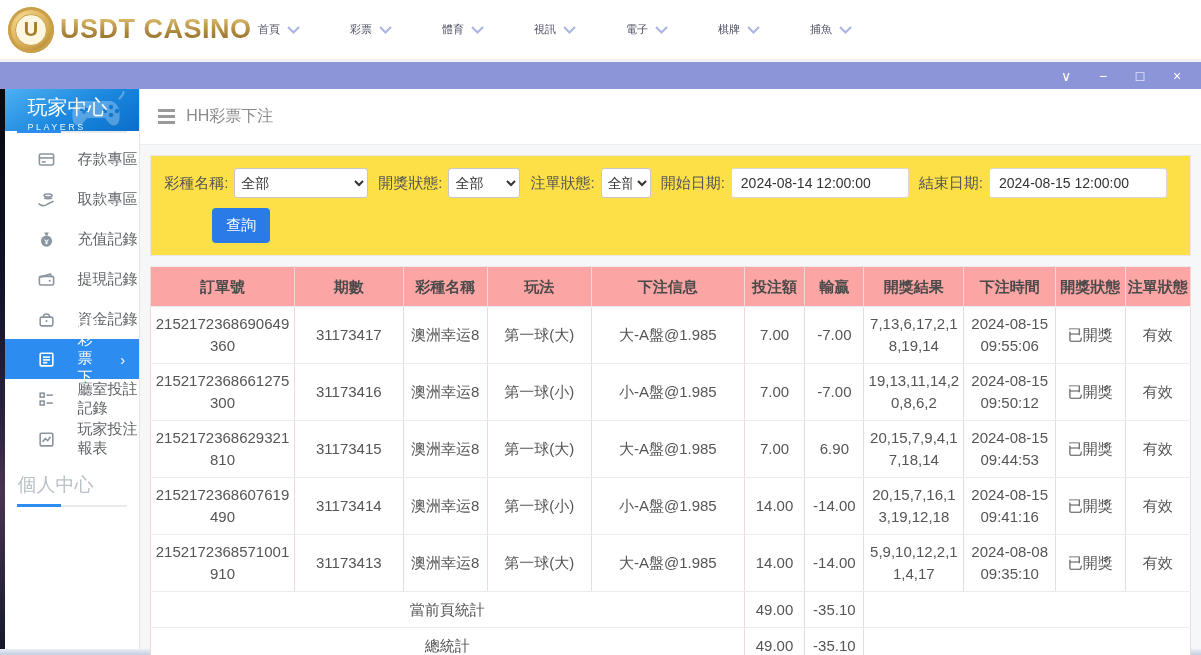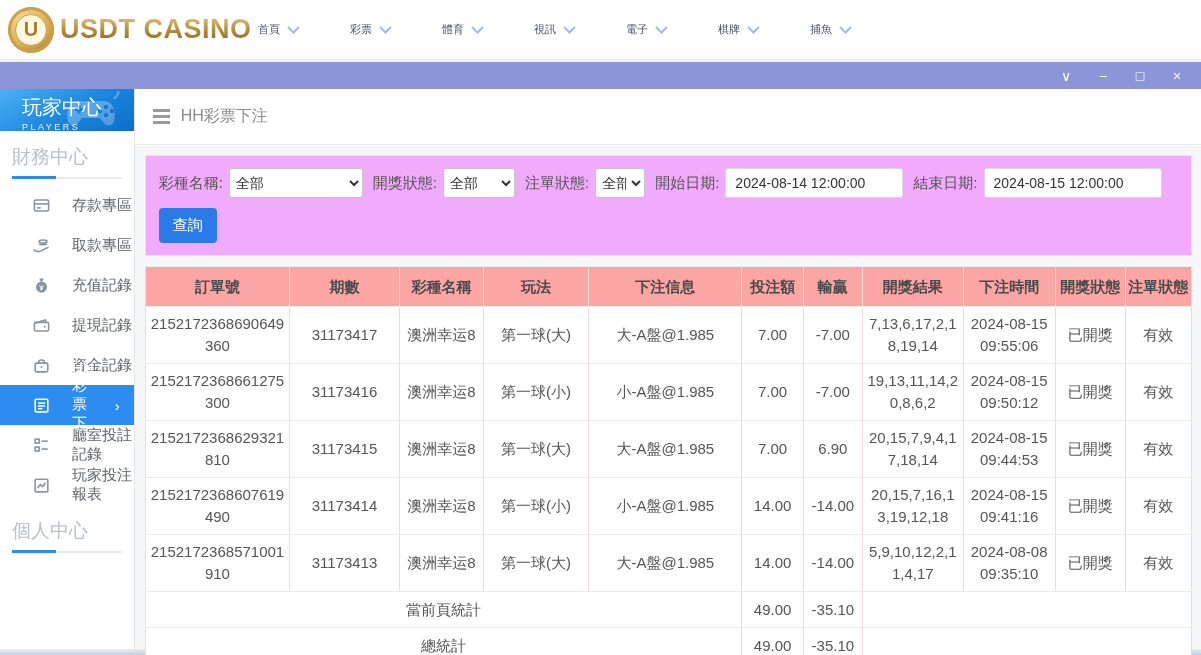--- a/index.html
+++ b/index.html
@@ -52,33 +52,33 @@
 
   
   .main { flex:1; background:#f6f7f8; display:flex; flex-direction:column; }
   .main-header { height:56px; background:#fff; border-bottom:1px solid #eee;
                  display:flex; align-items:center; gap:11px; padding-left:18px; flex:none; }
   .burger { display:flex; flex-direction:column; gap:3px; cursor:pointer; }
   .burger span { width:17px; height:3px; background:#9a9a9a; }
   .page-title { font-size:16px; color:#8b8b8b; }
 
   .content { padding:10px; }
-  .filter-panel { background:#f0abfc; border:1px solid #e7e7e7; padding:12px 19px 12px 13px; }
+  .filter-panel { background:#fde047; border:1px solid #e7e7e7; padding:12px 13px 12px 13px; }
   .filter-row { display:flex; align-items:center; font-size:15px; color:#555; }
   .filter-row label { margin-right:6px; white-space:nowrap; }
   .filter-row .grp { display:flex; align-items:center; margin-right:10px; }
   select { height:30px; border:1px solid #c6c6c6; border-radius:3px; background:#fff;
            font-size:14px; color:#333; padding:0 2px; font-family:"Liberation Sans",sans-serif; }
   .sel-lottery { width:134px; }
   .sel-draw { width:72px; }
   .sel-order { width:50px; }
   .date-input { height:30px; width:178px; border:1px solid #d8d8d8; border-radius:3px;
                 font-size:14px; color:#333; padding:0 9px; font-family:"Liberation Sans",sans-serif; }
   .search-btn { margin-top:10px; background:#2a7ae8; color:#fff; border:none; border-radius:4px;
-                font-size:15px; padding:8px 14px; cursor:pointer; font-family:Liberation Sans, sans-serif; }
+                font-size:15px; padding:8px 14px; cursor:pointer; font-family:Liberation Sans, sans-serif;margin-left:48px; }
 
   
   .table-wrap { margin-top:10px; }
   table { width:100%; border-collapse:collapse; table-layout:fixed; background:#fff;
           font-size:15px; color:#555; border:1px solid #dedede; }
   th, td { border-top:1px solid #ececec; border-bottom:1px solid #ececec;
            border-left:1px solid #f2d9d9; border-right:1px solid #f2d9d9;
            text-align:center; vertical-align:middle; padding:3px 2px; word-break:break-all; line-height:1.45; }
   thead th { background:#fca5a5; color:#4a4a4a; font-weight:bold; height:40px; white-space:nowrap; padding:3px 0; }
   tbody.rows td { height:57px; }
@@ -181,21 +181,20 @@
               <circle cx="42" cy="16" r="2.2"></circle>
               <circle cx="48" cy="20" r="2.2"></circle>
               <circle cx="42" cy="24" r="2.2"></circle>
               <circle cx="36" cy="20" r="2.2"></circle>
             </g>
             <path d="M50 8 q6 -6 4 -8" stroke="#fff" stroke-width="2" fill="none"></path>
           </svg>
       </span>
     </div>
 
-    <div class="section-label">財務中心</div>
     <div class="section-line">
         <span class="blue"></span>
       </div>
 
     <div class="menu">
       <div class="menu-item">
         <span class="mi-icon">
             <svg width="19" height="19" viewBox="0 0 24 24" fill="none" stroke="currentColor" stroke-width="2">
               <rect x="3" y="5" width="18" height="14" rx="2"></rect>
               <line x1="3" y1="10" x2="21" y2="10"></line>

